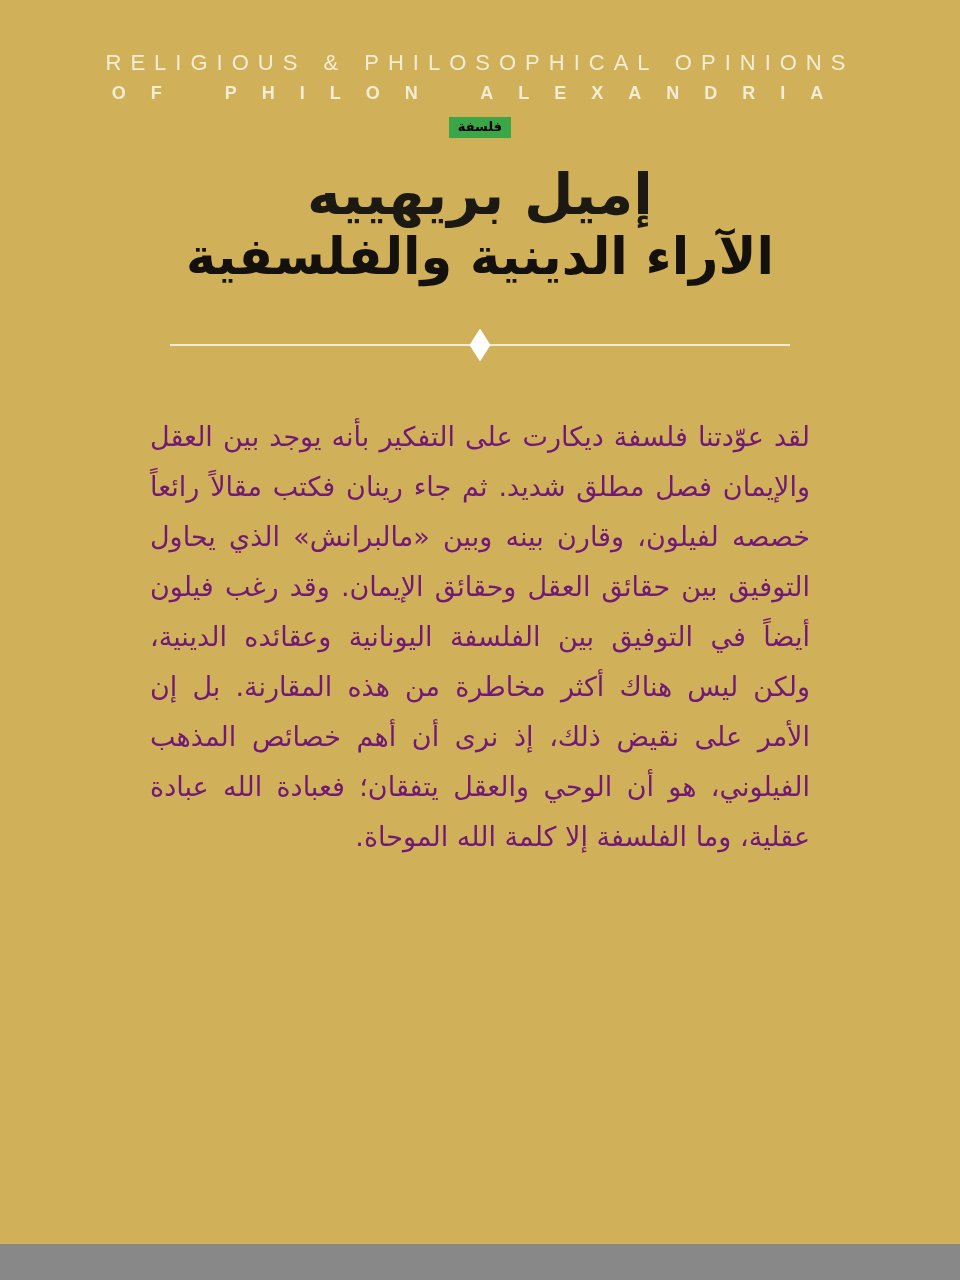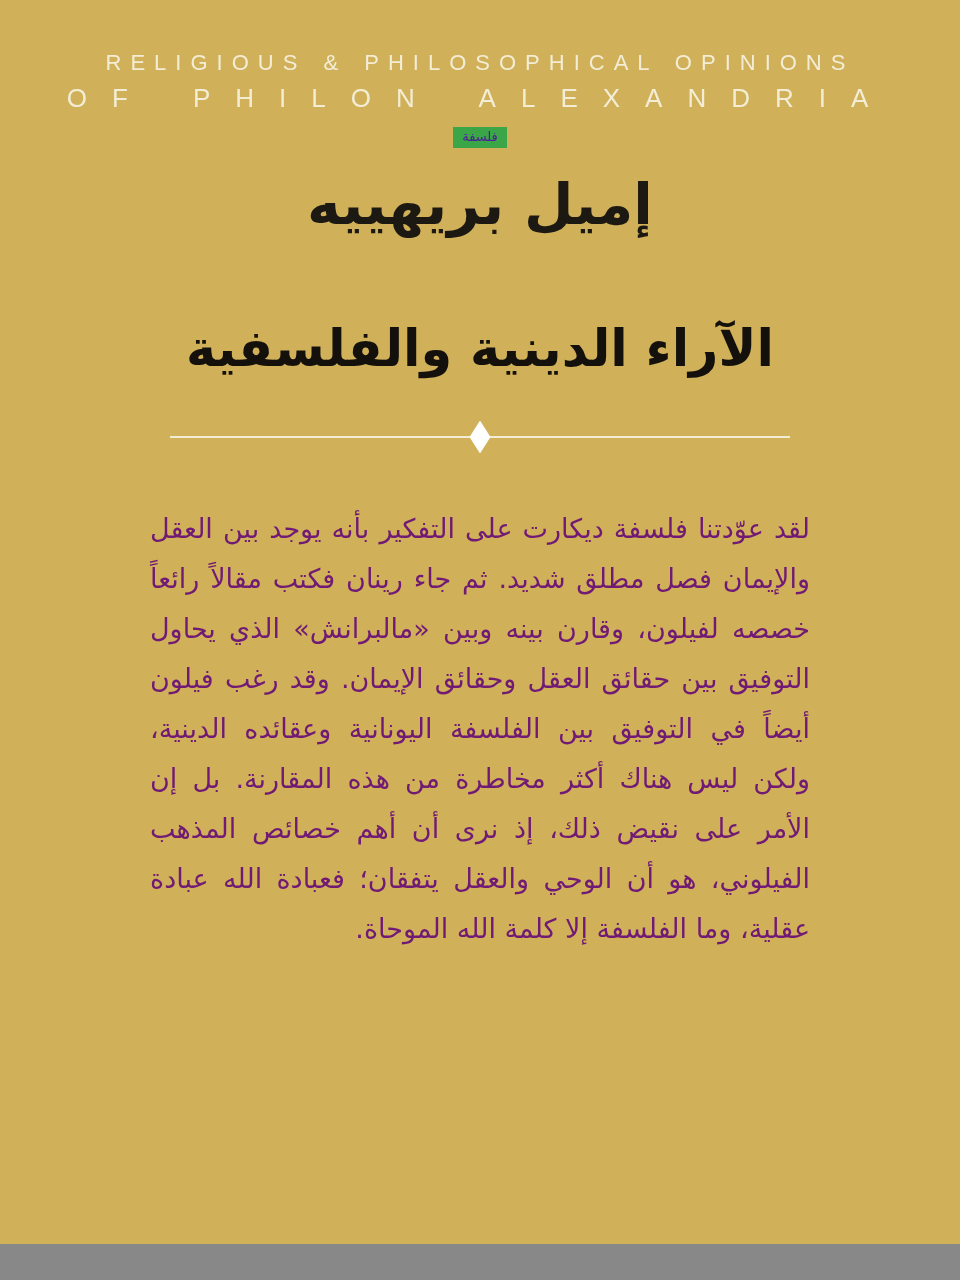--- a/index.html
+++ b/index.html
@@ -26,53 +26,53 @@
     font-weight: 400;
   }
   .eng-line1 {
     font-size: 22px;
     letter-spacing: 9px;
     word-spacing: 2px;
     white-space: nowrap;
   }
   .eng-line2 {
     margin-top: 7px;
-    font-size: 26px;
+    font-size: 18px;
     letter-spacing: 25px;
     word-spacing: 8px;
     white-space: nowrap;
+    font-weight: bold;
   }
 
   
   .badge {
     width: fit-content;
     margin: 13px auto 0 auto;
     background: #3aa648;
-    color: #4c1d95;
+    color: #000000;
     font-size: 13px;
-    font-weight: normal;
+    font-weight: bold;
     letter-spacing: 3px;
     padding: 2px 9px 4px 9px;
     line-height: 15px;
   }
 
   
   .author {
     margin-top: 26px;
     text-align: center;
     direction: rtl;
     font-size: 57px;
     font-weight: bold;
     color: #1c1812;
     line-height: 60px;
   }
 
   
   .title-block {
-    margin-top: 82px;
     text-align: center;
     direction: rtl;
     color: #14110c;
     font-weight: bold;
   }
   .title-line1 {
     font-size: 51px;
     line-height: 66px;
   }
   .title-line2 {

